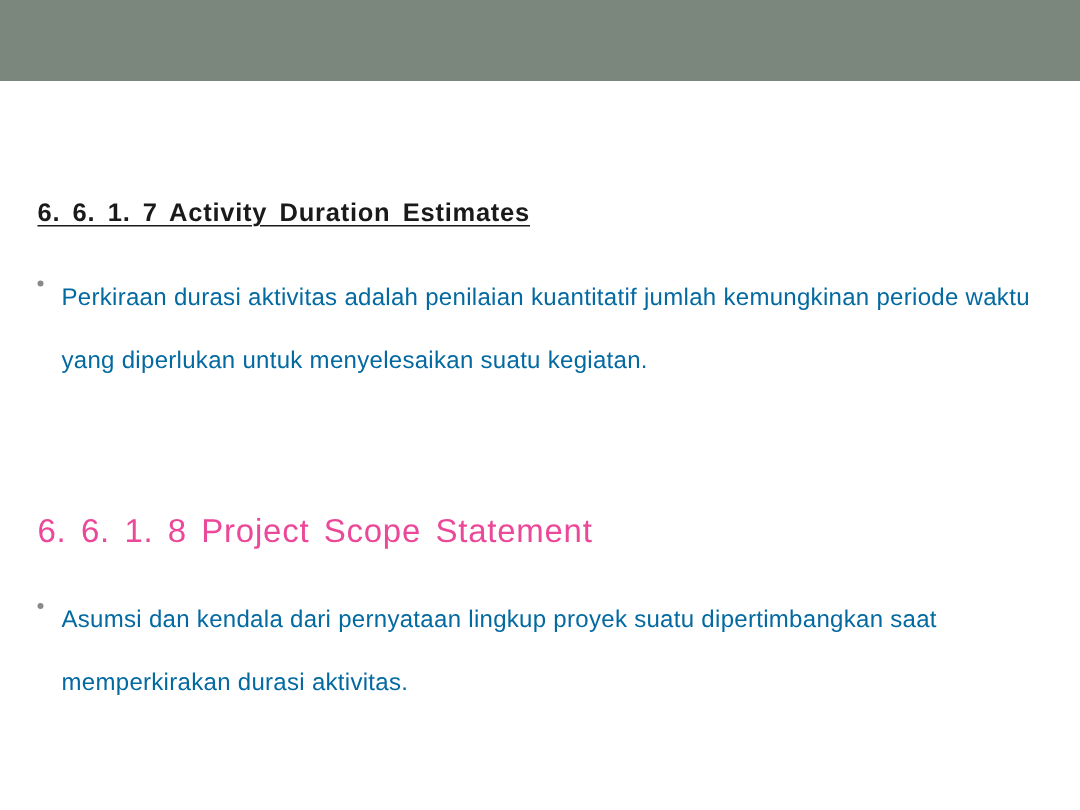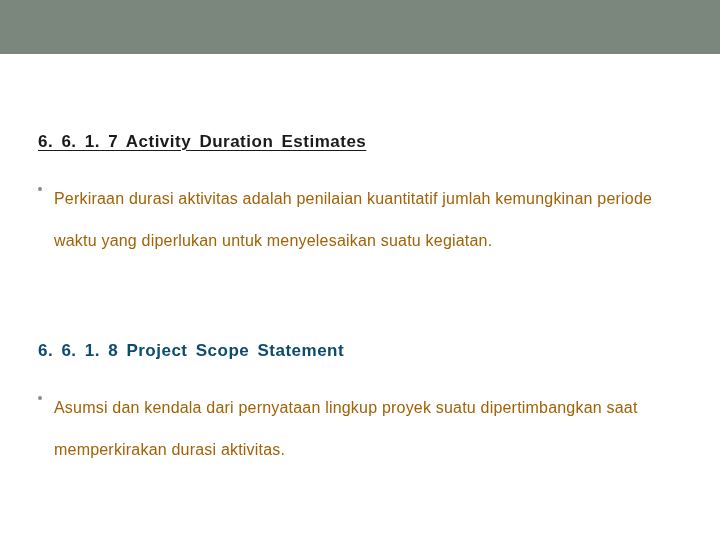--- a/index.html
+++ b/index.html
@@ -14,58 +14,58 @@
       font-family: "Comic Sans MS", "Comic Sans", cursive, sans-serif;
       position: relative;
       overflow: hidden;
     }
     .top-bar {
       width: 100%;
       height: 54px;
       background: #7b867d;
     }
     .content {
-      padding: 0 32px 0 38px;
+      padding: 0 32px 0 25px;
     }
     .heading {
       margin-top: 78px;
       font-size: 17px;
       font-weight: bold;
       color: #1a1a1a;
       text-decoration: underline;
       text-underline-offset: 3px;
       letter-spacing: 0.5px;
       word-spacing: 3px;
     }
     .heading2 {
       margin-top: 80px;
-      font-size: 17px;
-      font-weight: bold;
-      color: #0c4a6e;
+      font-size: 22px;
+      font-weight: normal;
+      color: #ec4899;
       letter-spacing: 0.5px;
       word-spacing: 3px;
     }
     .bullet-row {
       margin-top: 26px;
       display: flex;
       align-items: flex-start;
     }
     .bullet-dot {
       flex: 0 0 auto;
       width: 4px;
       height: 4px;
       background: #8a8a8a;
       border-radius: 50%;
       margin-top: 9px;
       margin-right: 12px;
     }
     .bullet-text {
       flex: 1 1 auto;
       font-size: 16px;
-      color: #a16207;
+      color: #0369a1;
       line-height: 2.6;
       letter-spacing: 0.2px;
     }
   </style>
 </head>
 <body>
 
 <div class="top-bar"></div>
 
 <div class="content">

